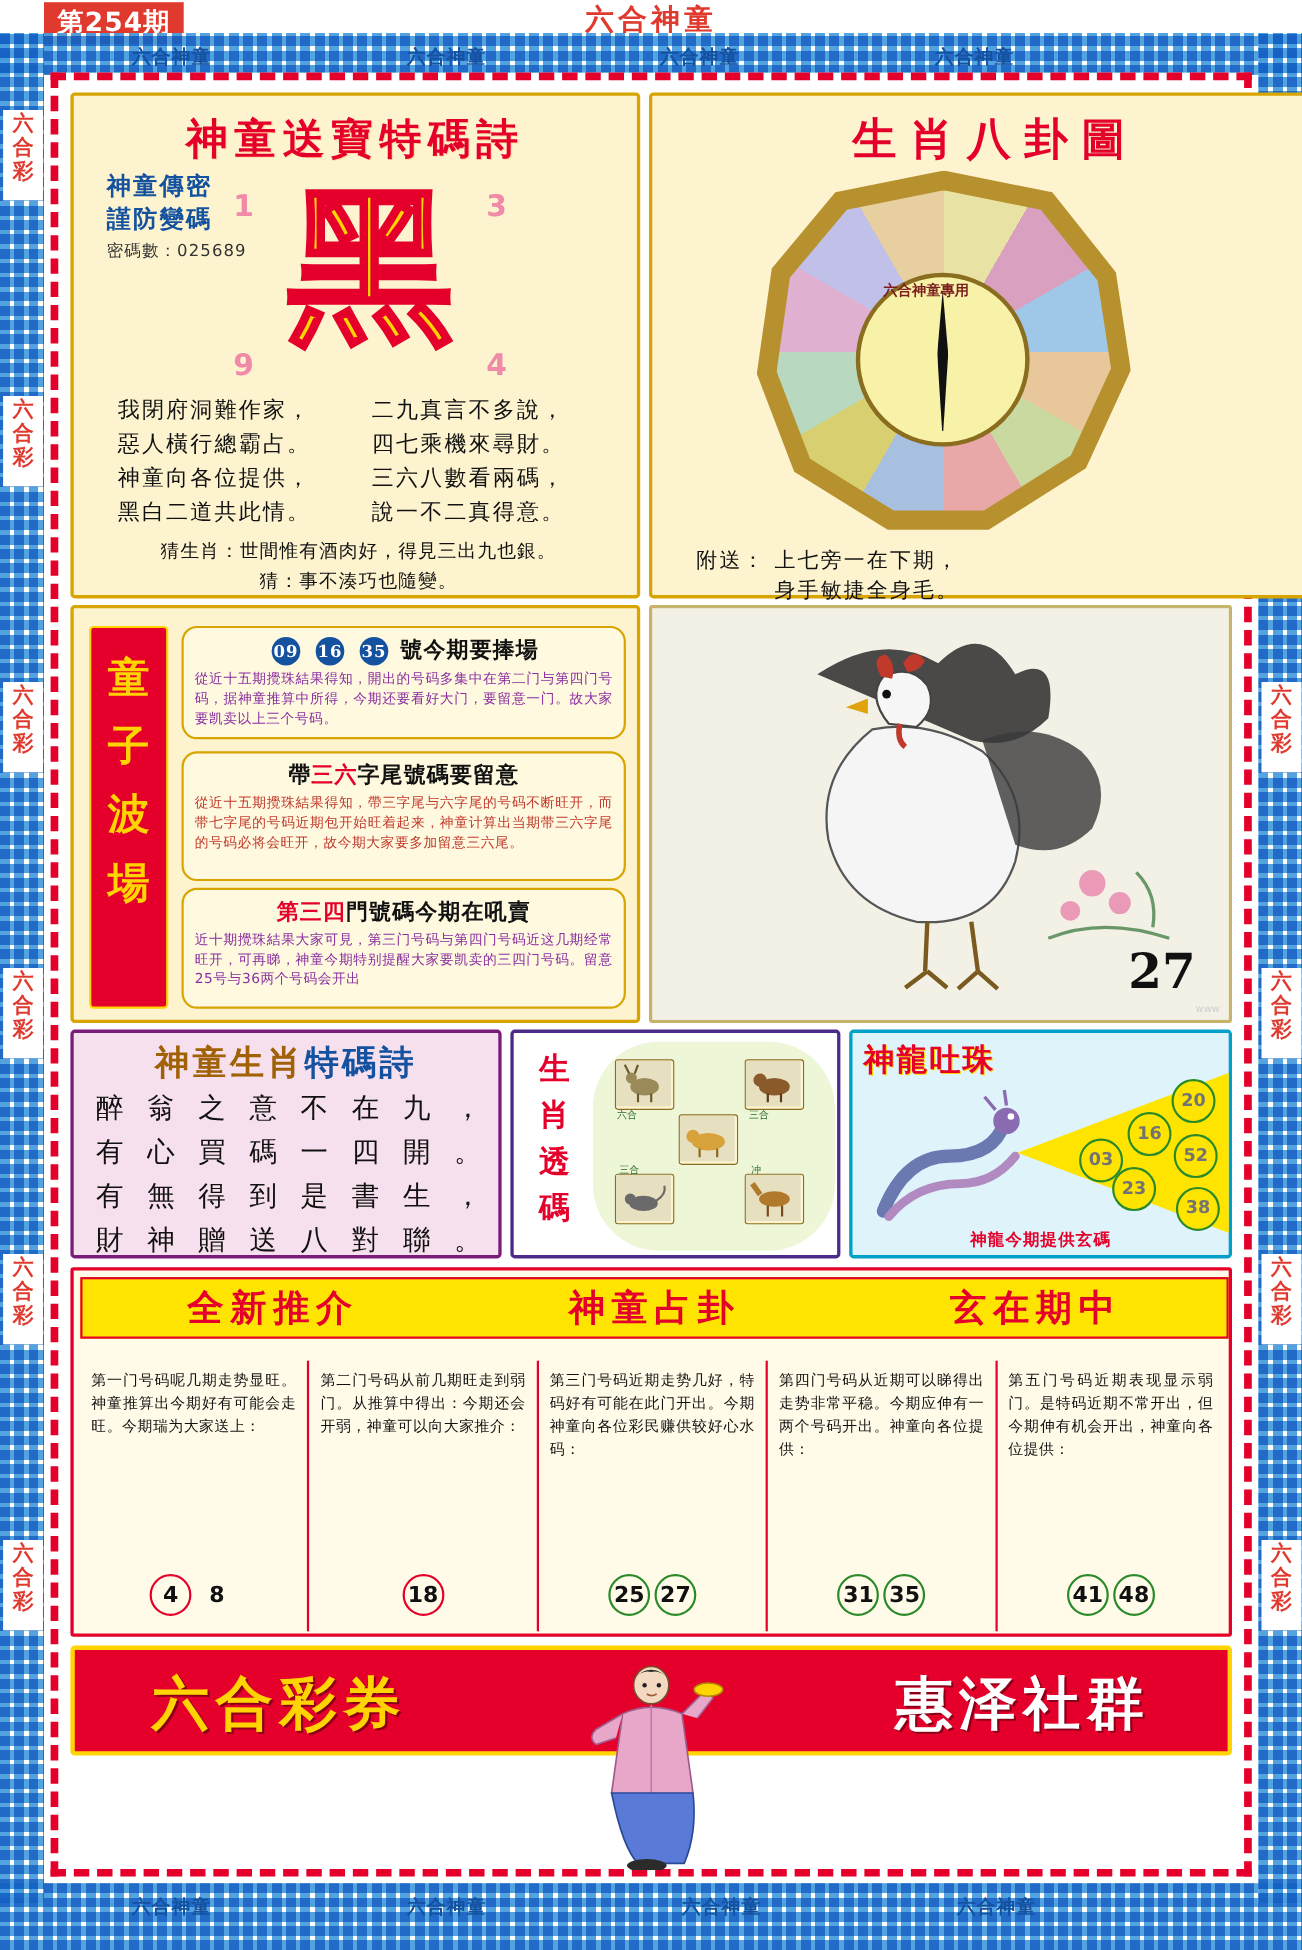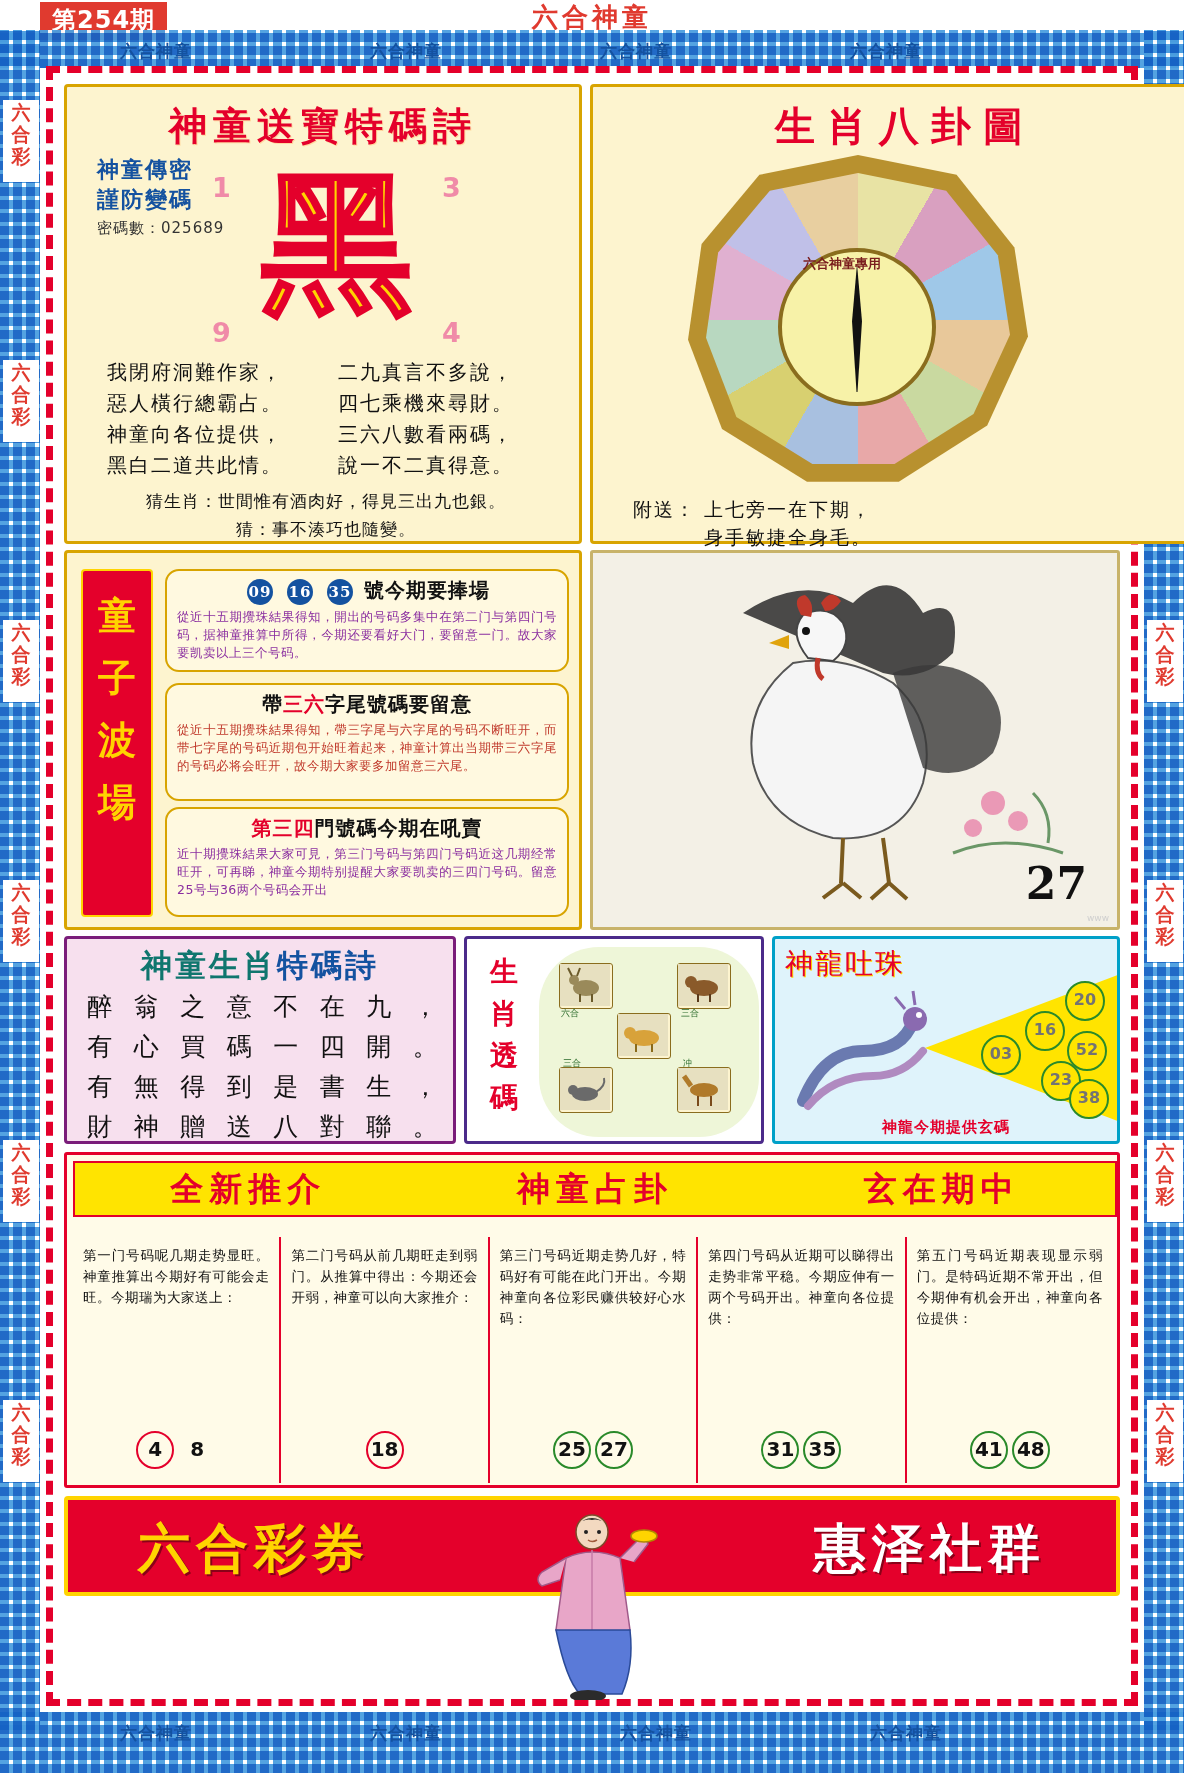--- a/index.html
+++ b/index.html
@@ -197,21 +197,21 @@
 
   
   .zpoem{
     left:8px;top:860px;width:392px;height:208px;
     background:#f7e0ee;border:3px solid #7a1d7a;border-radius:4px;
   }
   .zpoem h2{
     margin:0;padding:6px 0 2px 0;text-align:center;font-size:31px;font-weight:bold;
     letter-spacing:3px;font-family:"DejaVu Serif","Liberation Serif",serif;
   }
-  .zpoem h2 .a{color:#0f766e;}
+  .zpoem h2 .a{color:#a16207;}
   .zpoem h2 .b{color:#1452a0;}
   .zgrid{
     position:absolute;left:10px;top:48px;width:372px;
     display:flex;justify-content:space-between;
     font-size:25px;color:#111;line-height:40px;letter-spacing:1px;
     font-family:"DejaVu Serif","Liberation Serif",serif;
   }
   .zgrid .col{text-align:center;width:13%;}
 
   
@@ -234,21 +234,21 @@
   }
   .acap{position:absolute;font-size:9px;color:#2b6b2b;}
 
   
   .dragon{
     left:716px;top:860px;width:348px;height:208px;
     background:#dff3fb;border:3px solid #00a0c8;border-radius:4px;
     overflow:hidden;
   }
   .dhead{
-    position:absolute;left:10px;top:6px;font-size:28px;font-weight:normal;
+    position:absolute;left:10px;top:6px;font-size:28px;font-weight:bold;
     color:#e4002b;letter-spacing:2px;
     font-family:"DejaVu Serif","Liberation Serif",serif;
     text-shadow:1px 1px 0 #ffd400;
   }
   .dfoot{
     position:absolute;left:0;bottom:4px;width:100%;text-align:center;
     font-size:15px;color:#e4002b;font-weight:bold;letter-spacing:1px;
   }
   .beam{
     position:absolute;left:150px;top:34px;width:198px;height:150px;
@@ -591,21 +591,21 @@
         <path d="M25 125 Q50 95 90 95 Q120 95 140 70" stroke="#b08ac0" stroke-width="8" fill="none" stroke-linecap="round"></path>
         <circle cx="132" cy="38" r="12" fill="#8a6ab0"></circle>
         <circle cx="136" cy="34" r="3" fill="#fff"></circle>
         <path d="M122 28 L112 16 M132 24 L130 10" stroke="#8a6ab0" stroke-width="3"></path>
       </svg>
       <div class="beam"></div>
       <div class="dball" style="left:290px;top:42px;">20</div>
       <div class="dball" style="left:250px;top:72px;">16</div>
       <div class="dball" style="left:292px;top:92px;">52</div>
       <div class="dball" style="left:206px;top:96px;">03</div>
-      <div class="dball" style="left:266px;top:122px;">23</div>
+      <div class="dball" style="left:236px;top:122px;">23</div>
       <div class="dball" style="left:294px;top:140px;">38</div>
       <div class="dfoot">神龍今期提供玄碼</div>
     </div>
 
     <div class="panel recommend">
       <div class="rheadbar">
         <span>全新推介</span>
         <span>神童占卦</span>
         <span>玄在期中</span>
       </div>

